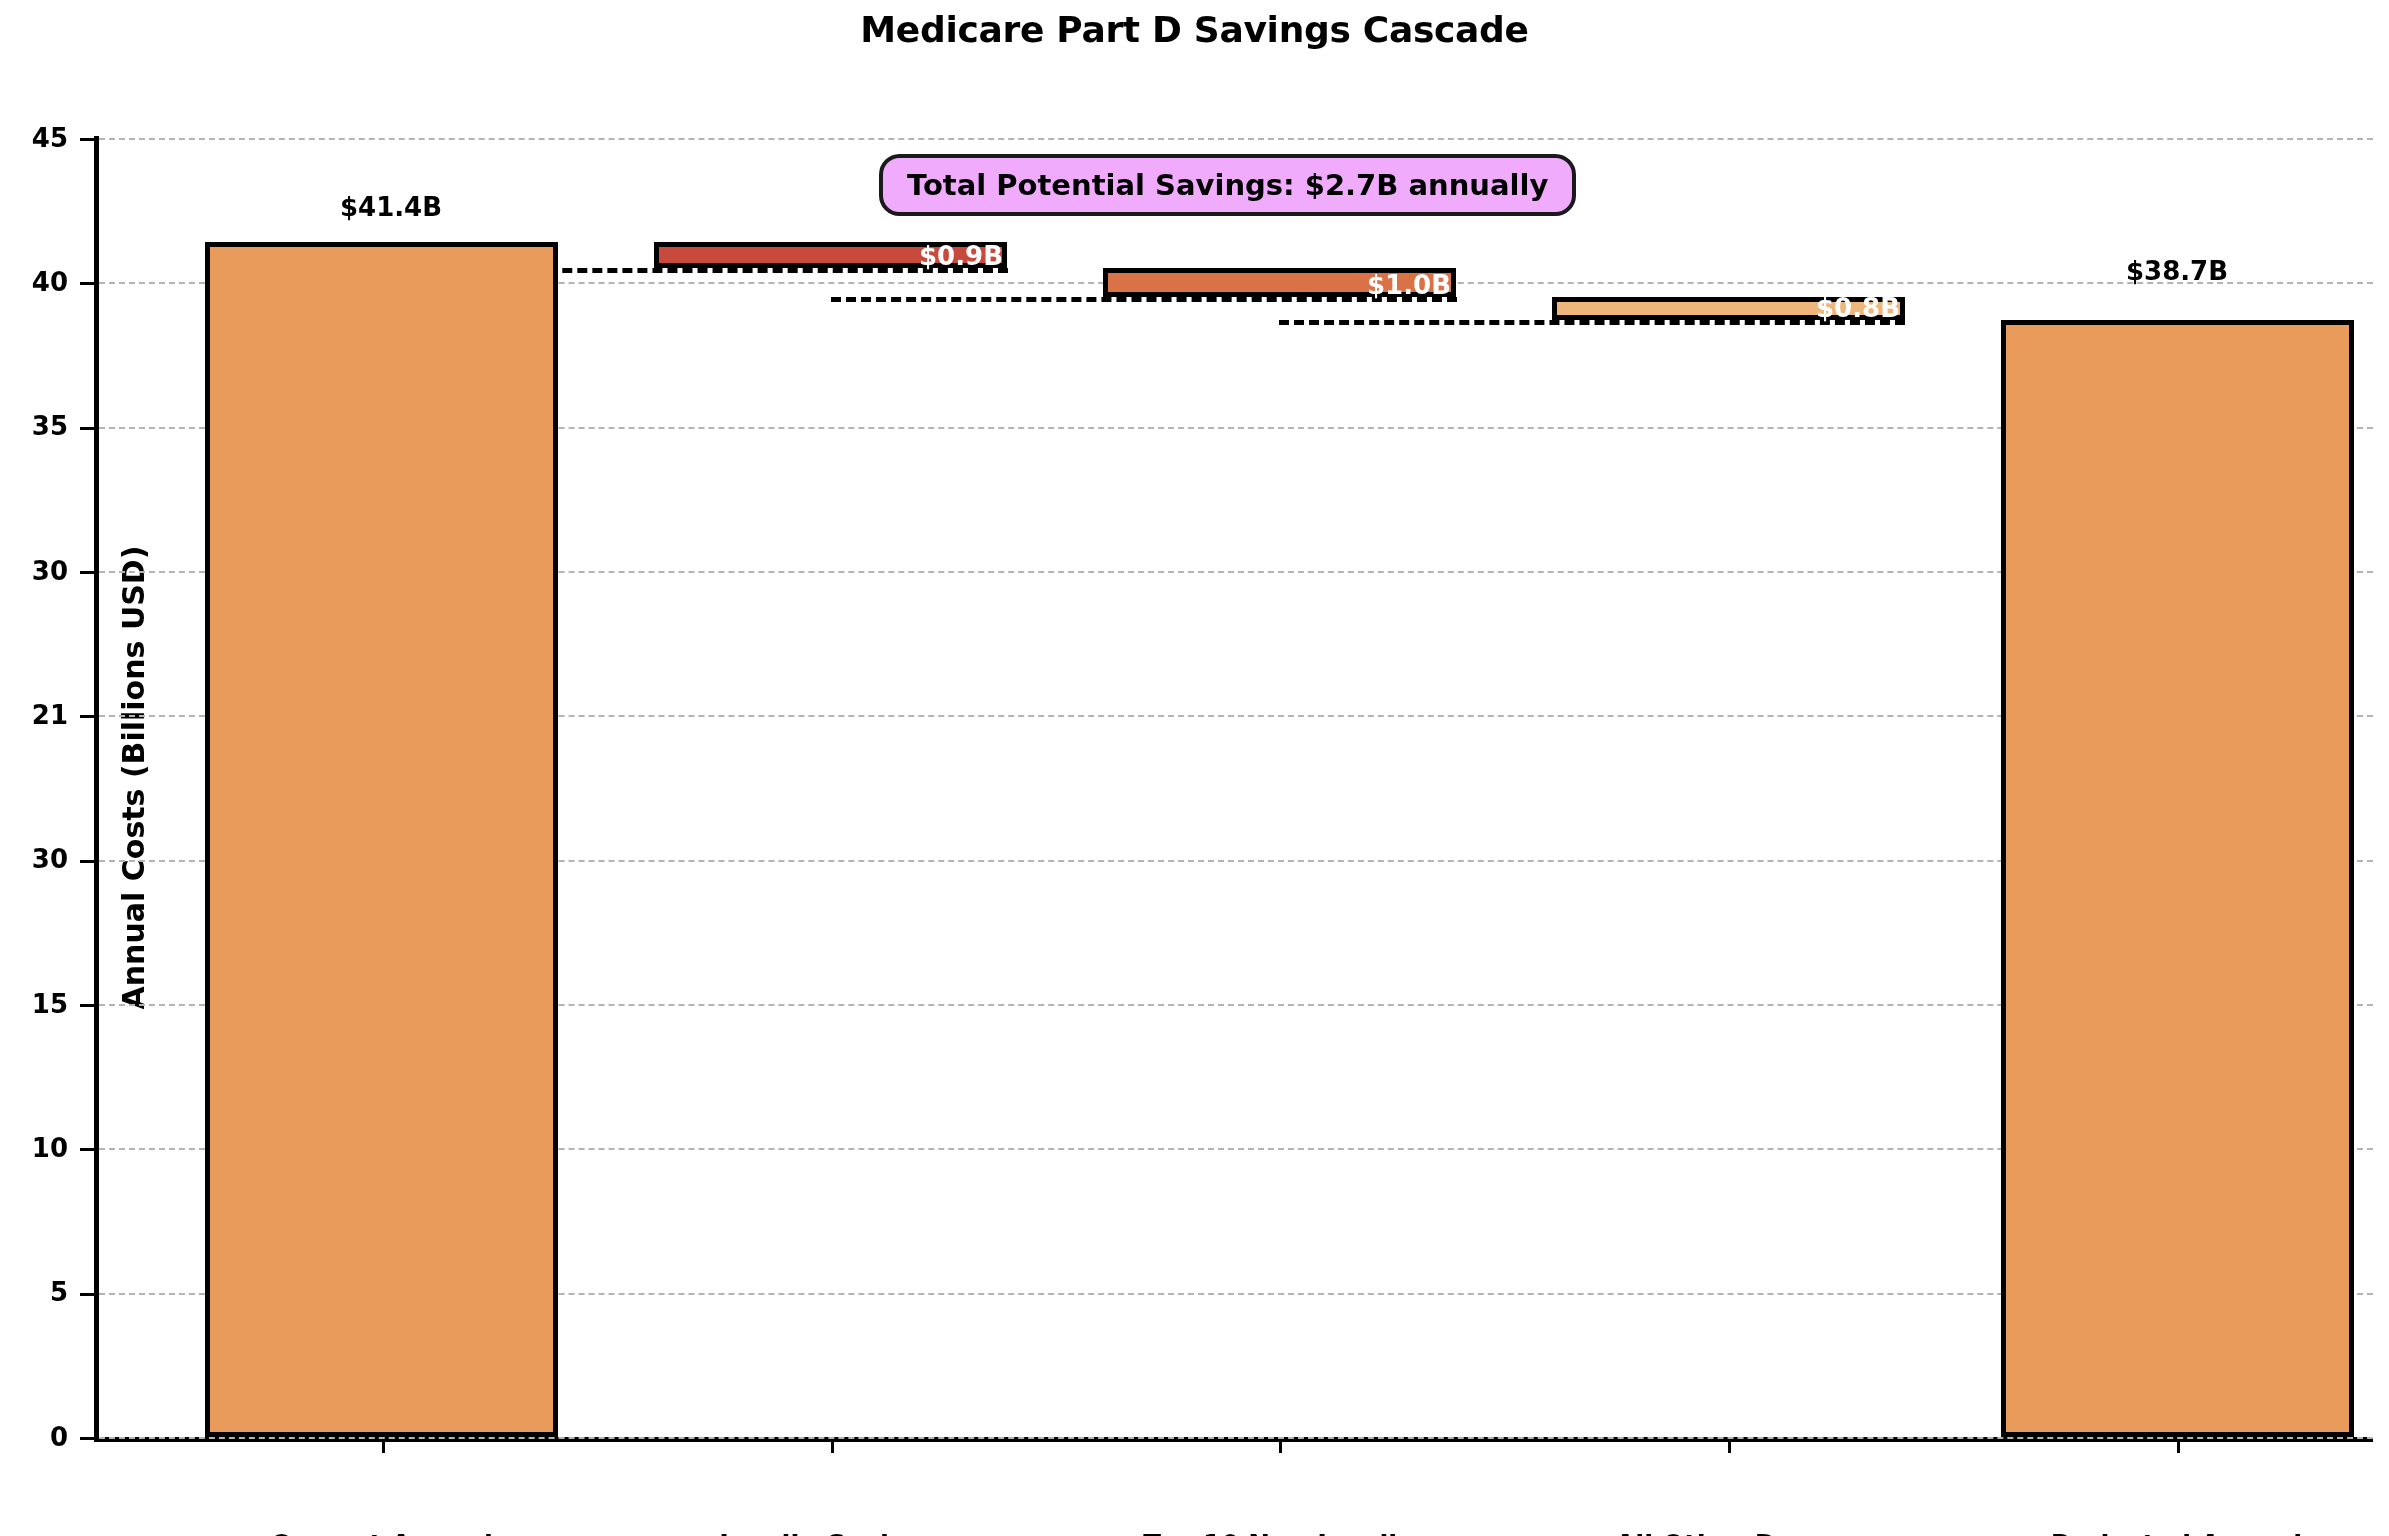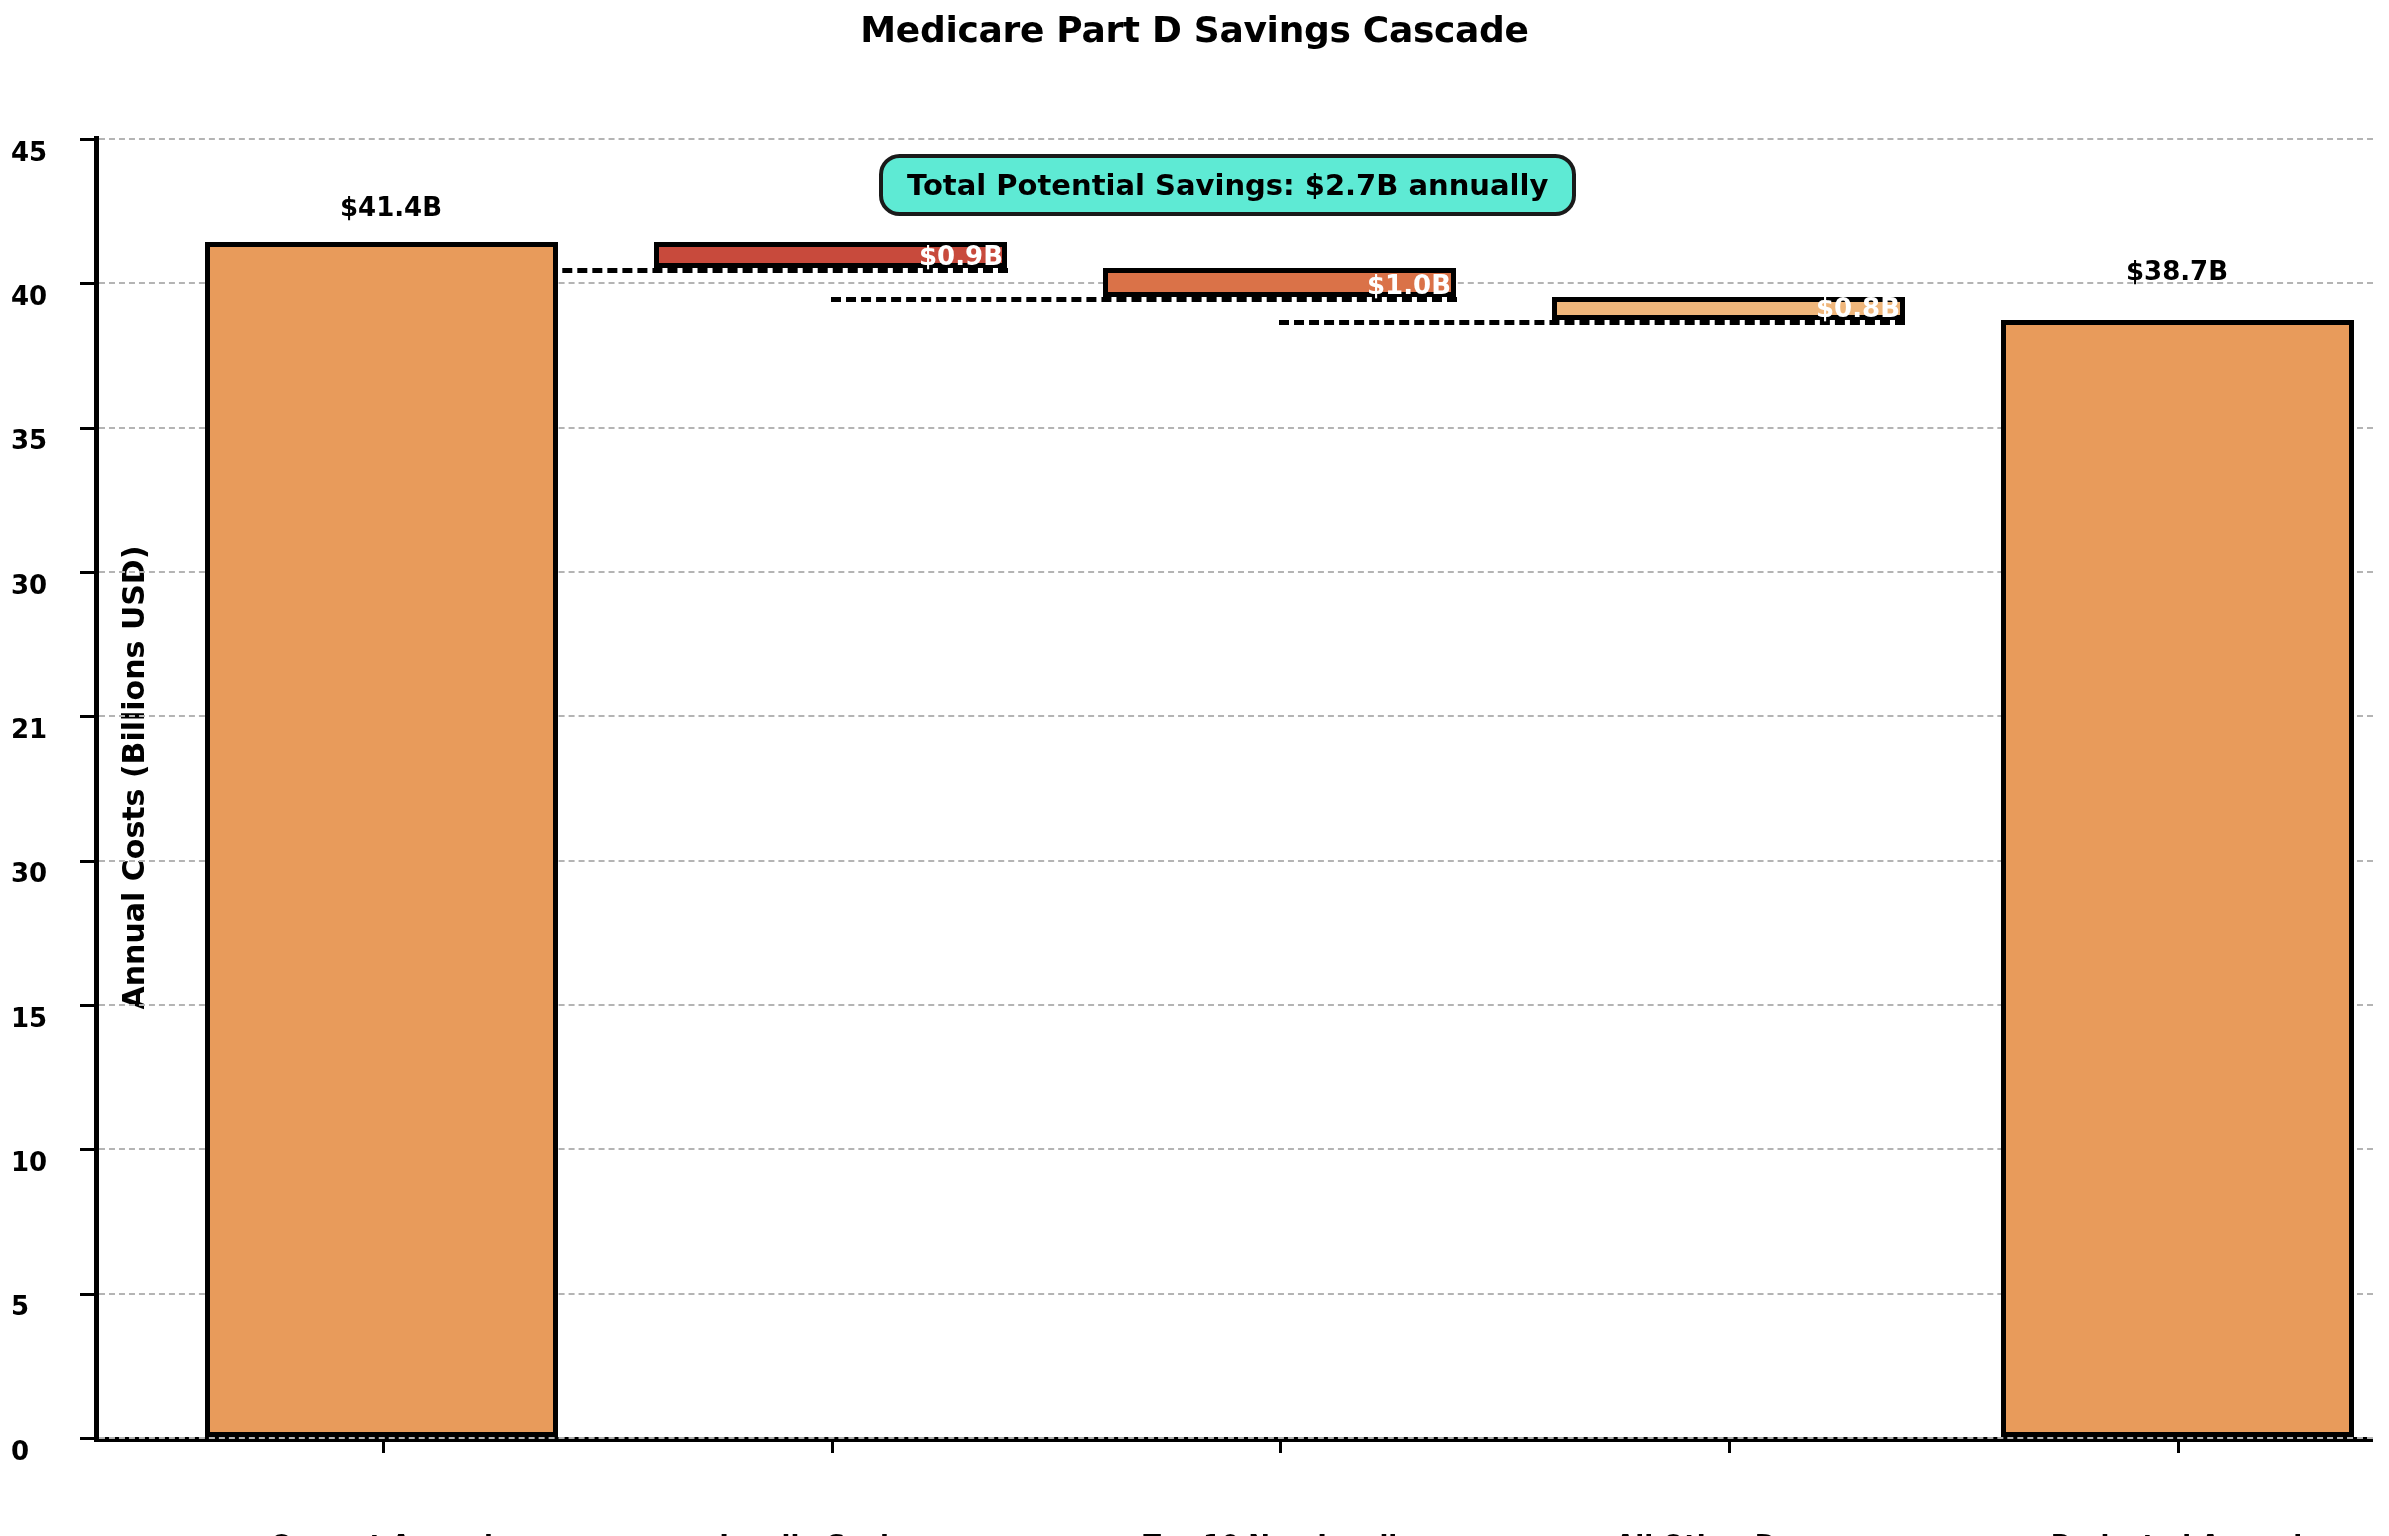--- a/index.html
+++ b/index.html
@@ -74,22 +74,22 @@
     width: 13.8px;
     height: 2.9px;
     background: #000000;
   }
   .ytick-label {
     position: absolute;
     right: 2415px;           
     font-size: 26px;
     font-weight: bold;
     color: #000000;
-    white-space: nowrap;
-    margin-top: 14px;
+    text-align: right;
+    white-space: nowrap;
   }
 
   .xtick-mark {
     position: absolute;
     bottom: -15.5px;
     width: 2.9px;
     height: 10.3px;
     background: #000000;
   }
 
@@ -120,21 +120,21 @@
   .connector {
     position: absolute;
     height: 0;
     border-top: 5.2px dashed #000000;
   }
 
   
   .annotation {
     position: absolute;
     box-sizing: border-box;
-    background: #5eead4;
+    background: #f0abfc;
     border: 4.6px solid #1a1a1a;
     border-radius: 20.6px;
     padding: 12.6px 24px;
     font-size: 29px;
     font-weight: bold;
     color: #000000;
     white-space: nowrap;
     line-height: 1.0;
   }
 

